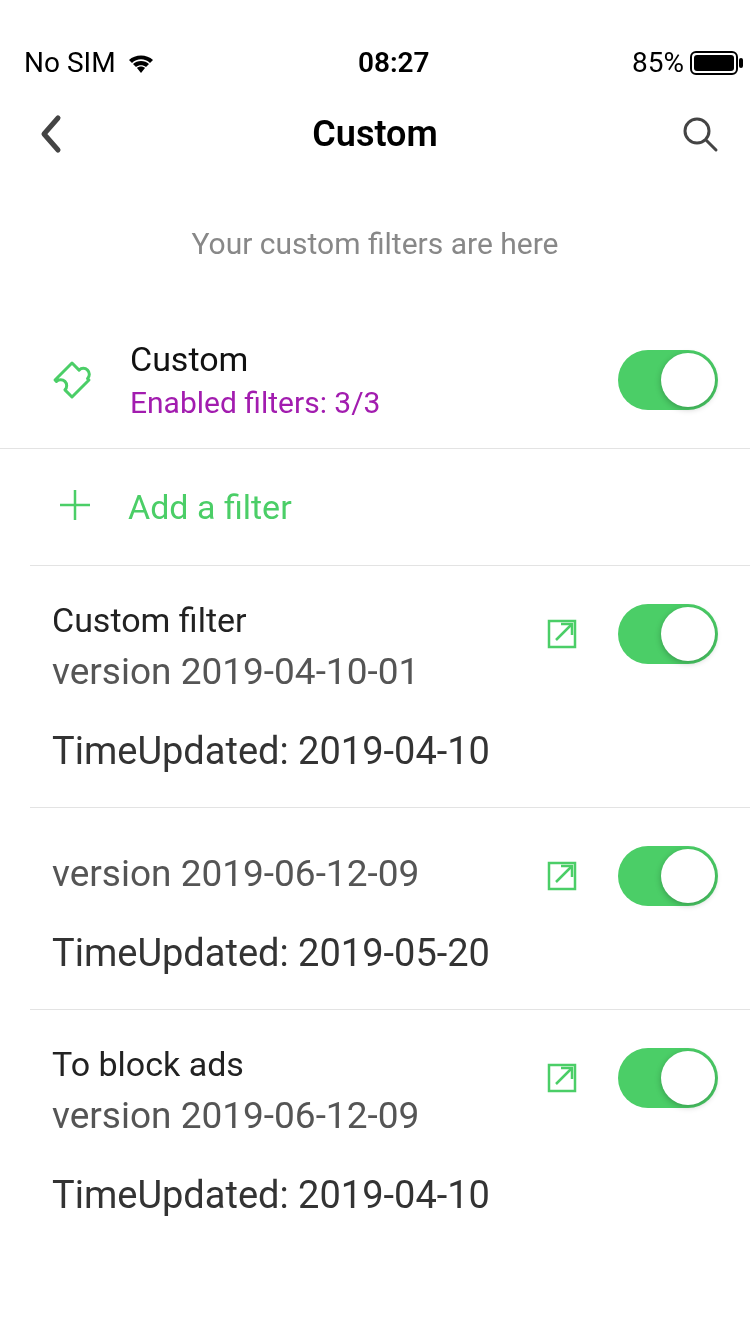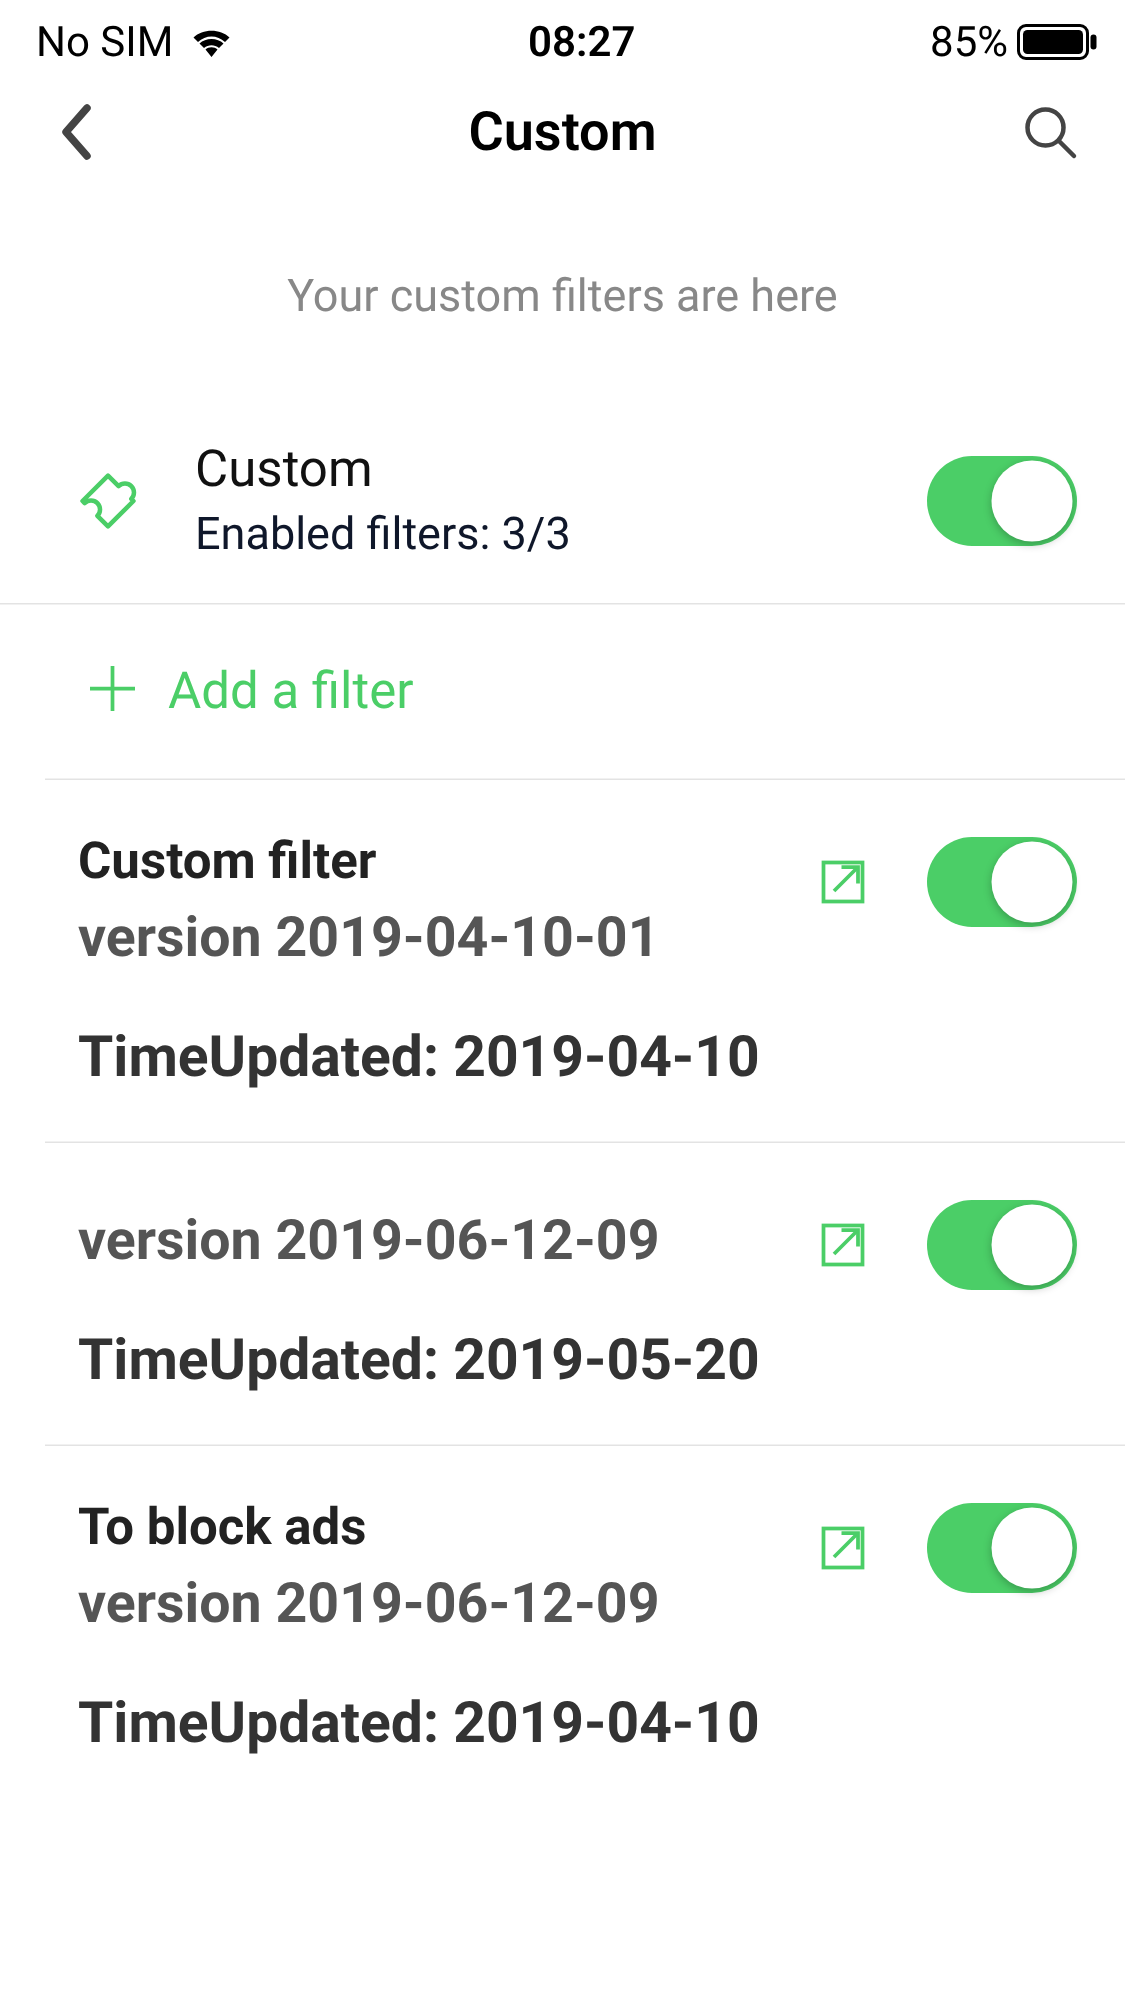--- a/index.html
+++ b/index.html
@@ -9,25 +9,26 @@
       background: #fff;
       font-family: -apple-system, BlinkMacSystemFont, "Segoe UI", Roboto, sans-serif;
       color: #000;
       overflow: hidden;
     }
 
     
     .status-bar {
       height: 44px;
       display: flex;
-      align-items: flex-end;
+      align-items: flex-start;
       justify-content: space-between;
-      padding: 0 18px 0 24px;
+      padding: 0 6px 0 24px;
       font-size: 28px;
       font-weight: 400;
+      margin-top: 46px;
     }
     .status-left { display: flex; align-items: center; gap: 10px; }
     .status-right { display: flex; align-items: center; gap: 6px; }
     .wifi-icon svg { display: block; }
     .battery { display: flex; align-items: center; }
 
     
     .nav-bar {
       height: 88px;
       display: flex;
@@ -54,21 +55,21 @@
     
     .header-card {
       display: flex;
       align-items: center;
       padding: 18px 32px 28px 46px;
       border-bottom: 1px solid #e3e3e3;
     }
     .header-card .hdr-icon { width: 56px; display:flex; align-items:center; }
     .header-card .hc-text { flex: 1; margin-left: 28px; }
     .hc-title { font-size: 34px; font-weight: 400; color:#111; }
-    .hc-sub { font-size: 30px; color: #0f172a; margin-top: 6px; }
+    .hc-sub { font-size: 30px; color: #a21caf; margin-top: 6px; }
 
     
     .toggle {
       width: 100px;
       height: 60px;
       border-radius: 30px;
       position: relative;
       cursor: pointer;
     }
     .toggle.on { background: #4bce67; }
@@ -80,34 +81,34 @@
       top: 3px;
       right: 3px;
       box-shadow: 0 2px 6px rgba(0,0,0,0.25);
     }
 
     
     .add-row {
       display: flex;
       align-items: center;
       padding: 38px 32px 38px 58px;
-      gap: 20px;
+      gap: 36px;
     }
     .add-row .plus { color: #4bce67; }
     .add-label { font-size: 34px; color: #4bce67; }
 
     
     .filter-item {
       border-top: 1px solid #e3e3e3;
       padding: 34px 32px 34px 52px;
       margin-left: 30px;
     }
     .filter-item:first-of-type { margin-left:0; padding-left:52px; }
     .fi-row1 { display:flex; align-items:flex-start; }
-    .fi-text { flex: 1; font-weight: bold; }
+    .fi-text { flex: 1; }
     .fi-name { font-size: 34px; color: #222; }
     .fi-version { font-size: 37px; color: #555; margin-top: 10px; }
     .fi-updated { font-size: 38px; color: #333; margin-top: 36px; }
     .fi-actions { display:flex; align-items:center; gap: 36px; padding-top:4px; }
     .ext-link { width:40px; height:40px; display:flex; align-items:center; justify-content:center; }
 
     .filters-list .filter-item { border-top:1px solid #e3e3e3; margin-left:30px; padding-left:22px; }
   </style>
 </head>
 <body>

